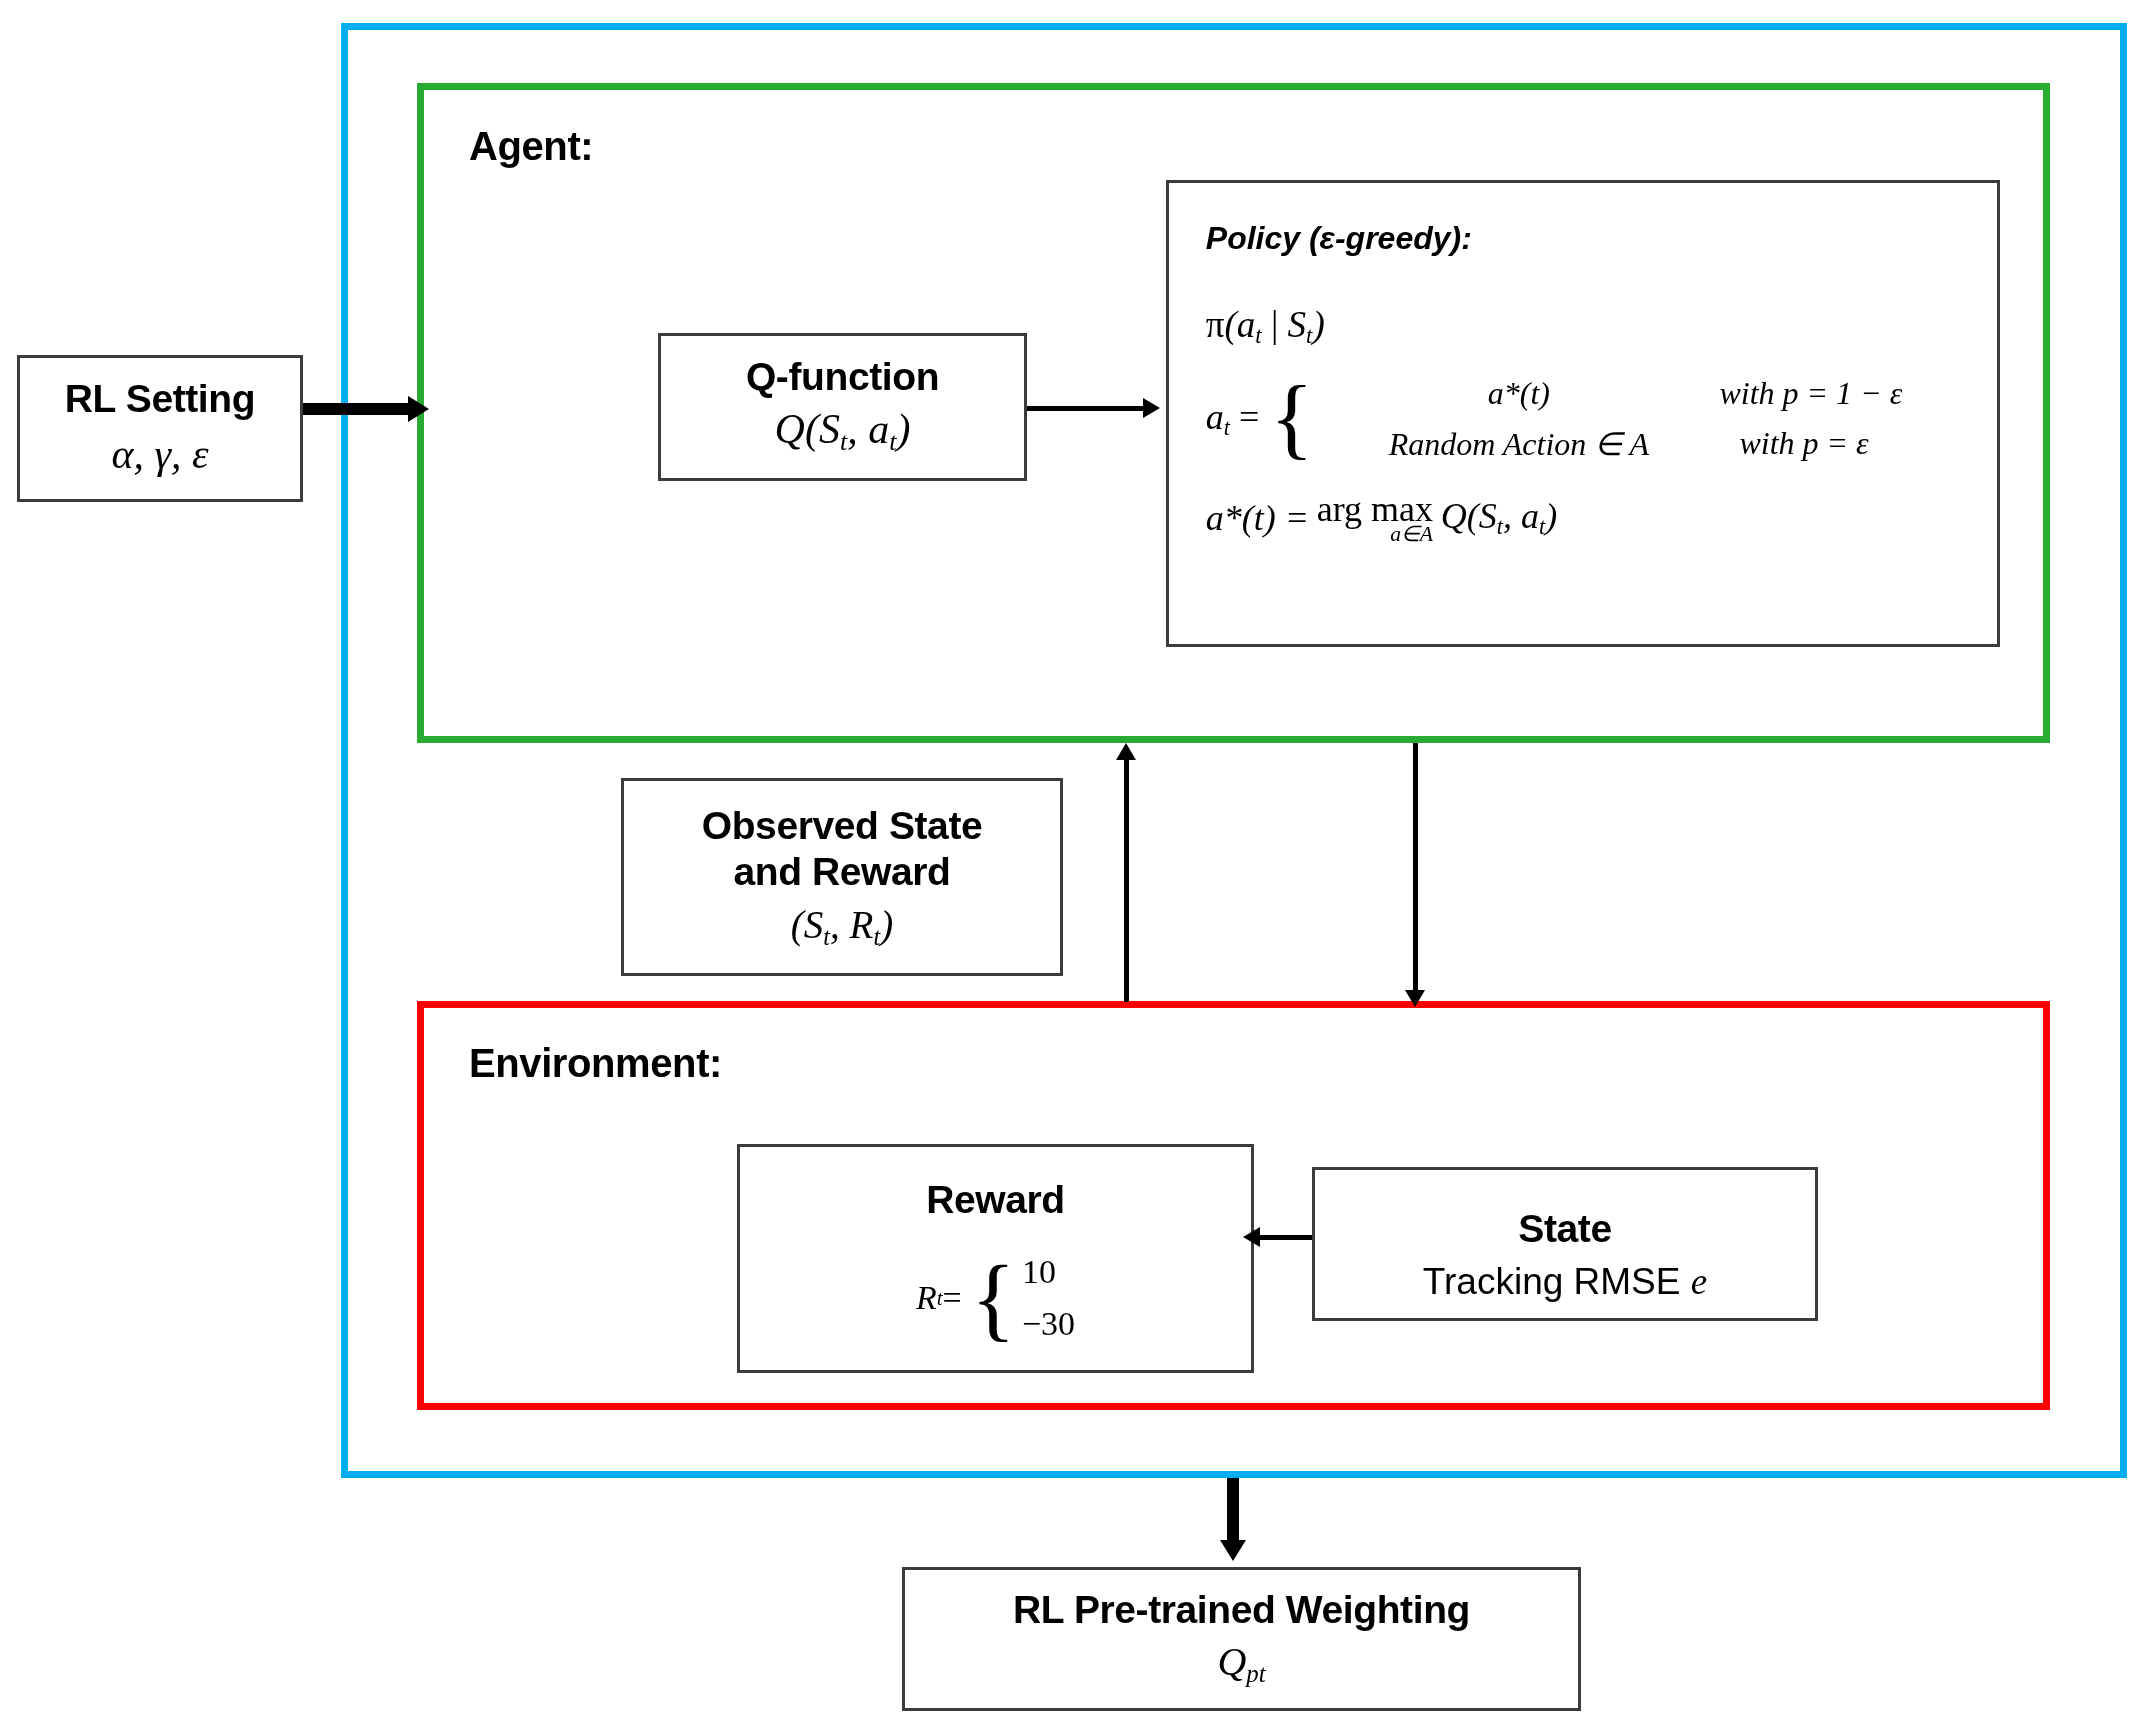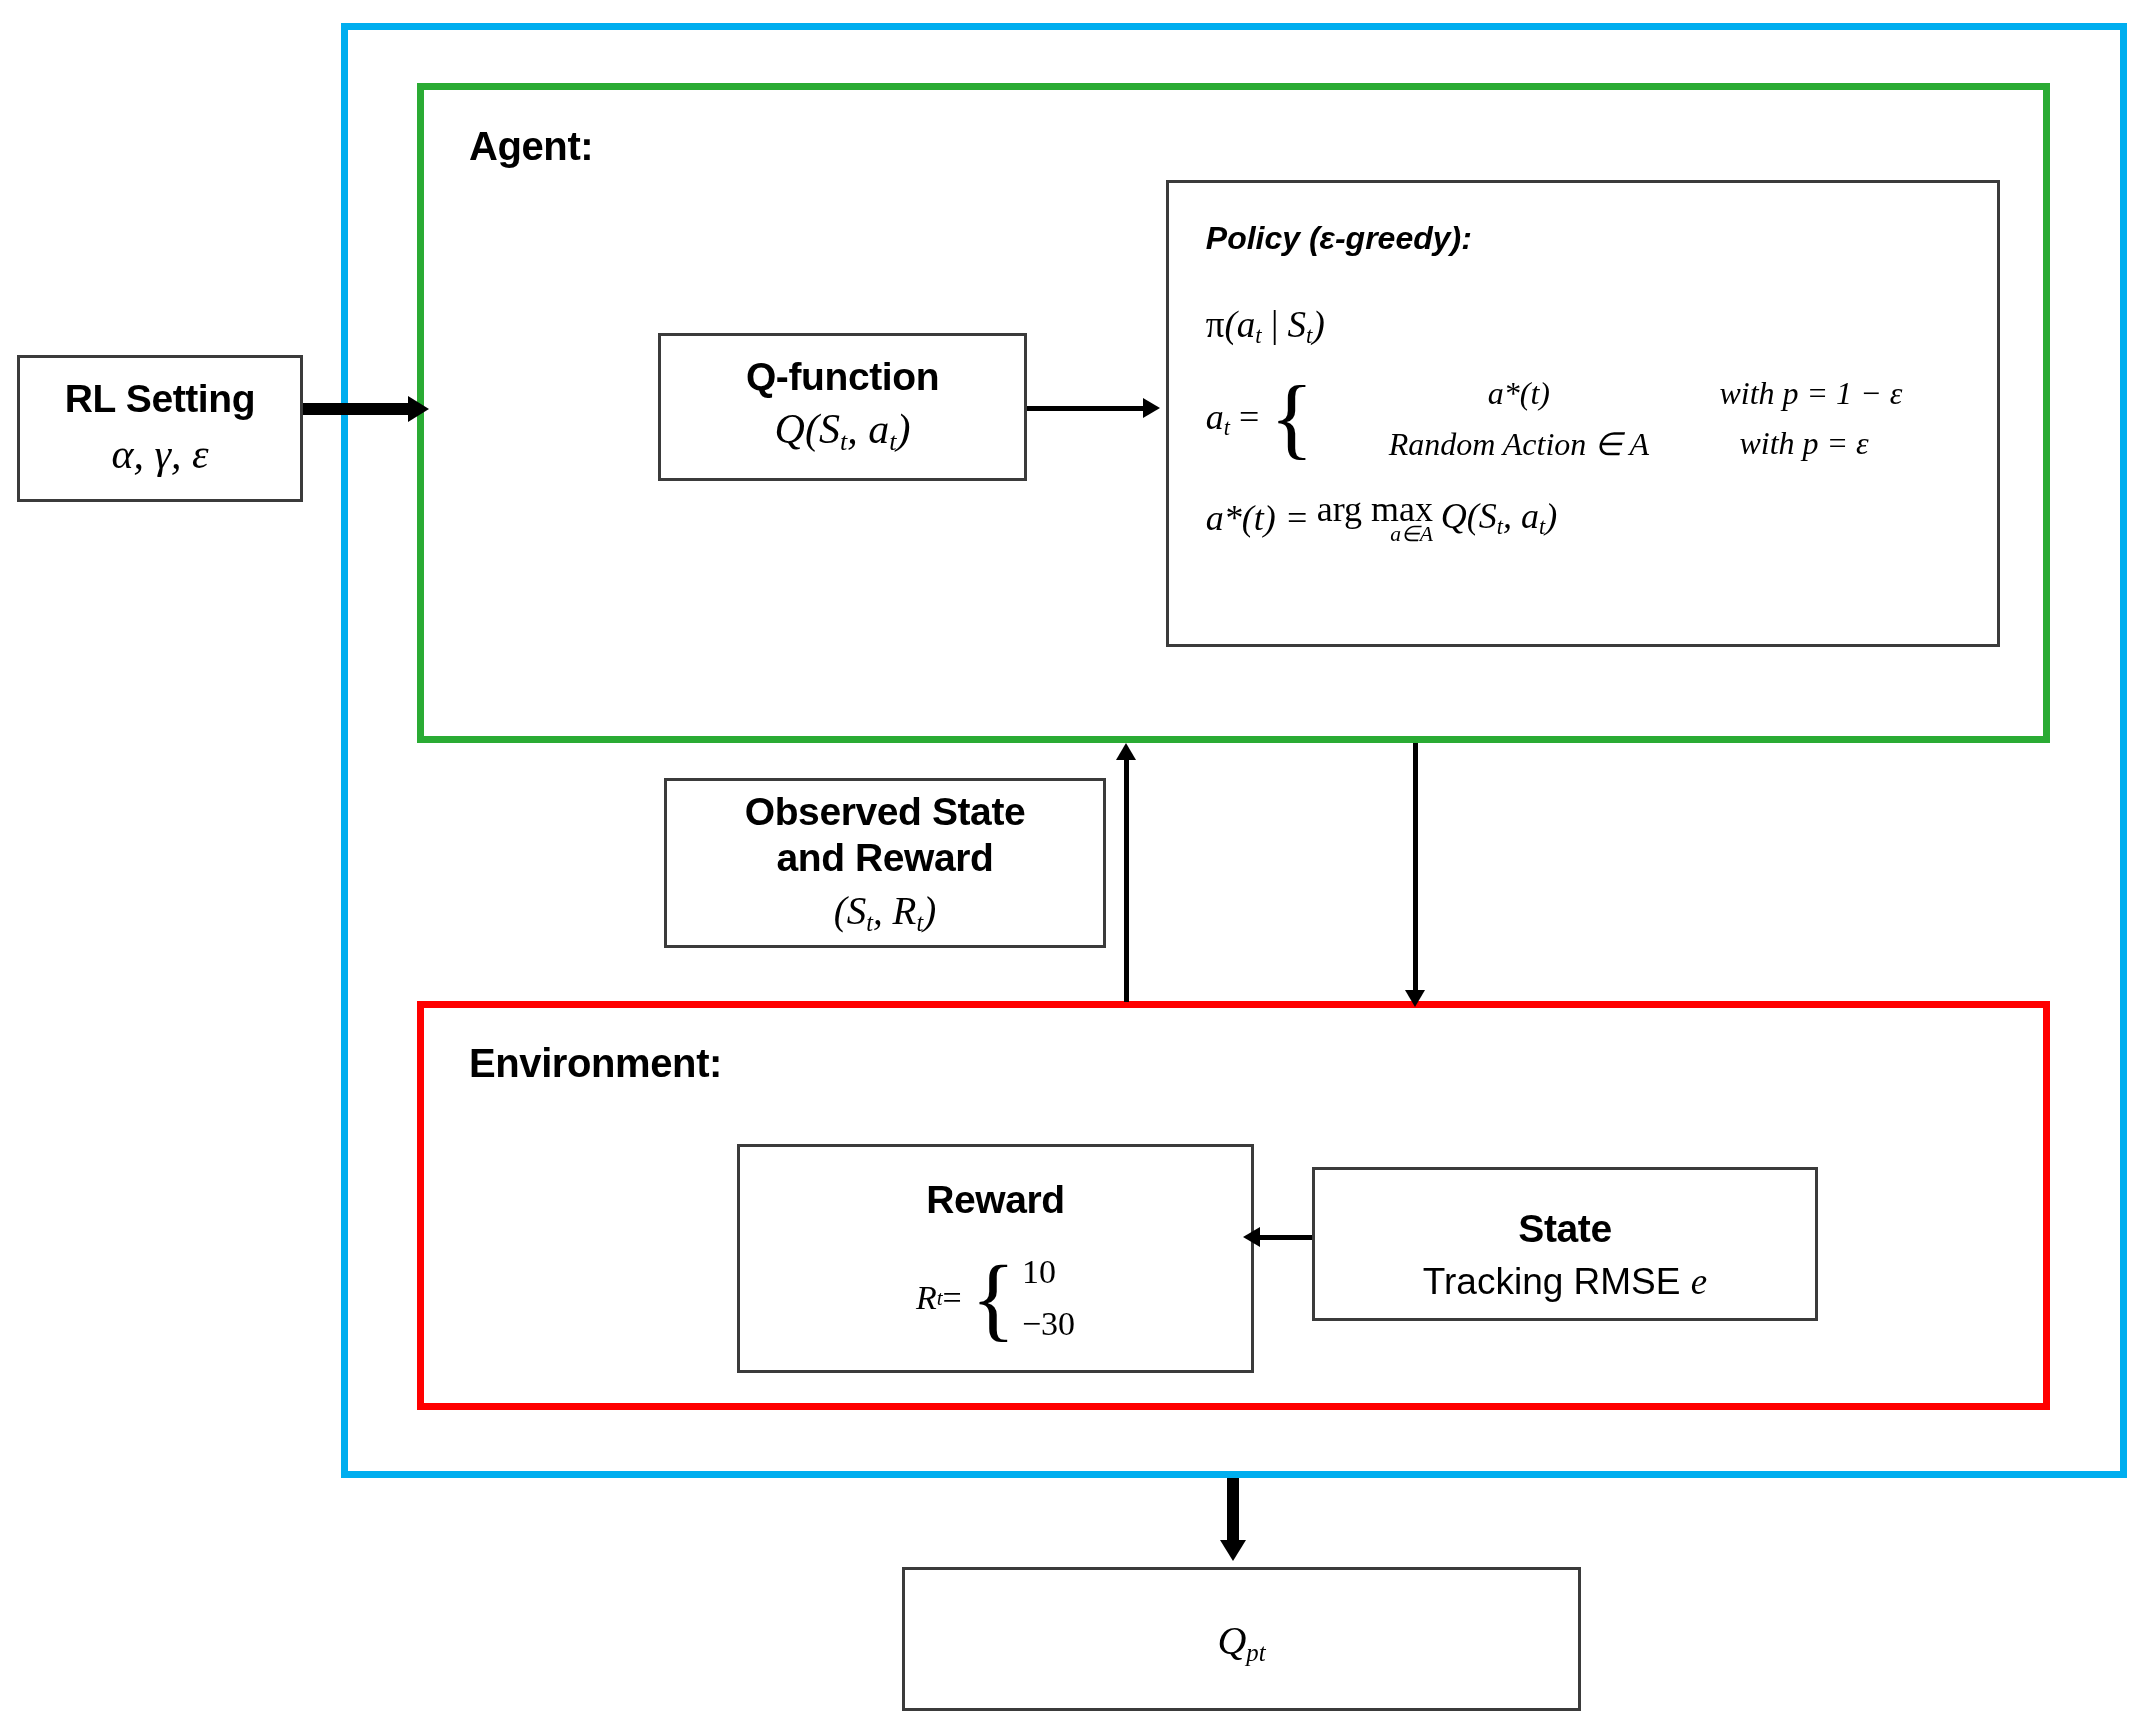--- a/index.html
+++ b/index.html
@@ -129,21 +129,21 @@
     <div class="policy-line" style="font-size:36px;margin:28px 0 0 10.8px;display:flex;align-items:center;">
       <span>a*(t) = </span>
       <span class="argmax mathup" style="margin:0 7.7px;">
         <span>arg max</span>
         <span class="sm">a∈A</span>
       </span>
       <span>Q(S<sub>t</sub>, a<sub>t</sub>)</span>
     </div>
   </div>
 
-  <div class="box" style="left:664px;top:778px;width:442px;height:170px;">
+  <div class="box" style="left:621px;top:778px;width:442px;height:198px;">
     <div class="ttl" style="font-size:39px;line-height:1.18;">Observed State</div>
     <div class="ttl" style="font-size:39px;line-height:1.18;">and Reward</div>
     <div class="math" style="font-size:39px;margin-top:7.7px;">(S<sub>t</sub>, R<sub>t</sub>)</div>
   </div>
 
   <div class="arrow-line" style="left:1124px;top:753px;width:5.4px;height:249px;"></div>
   <div class="arrow-head ah-up-sm" style="left:1116px;top:743px;"></div>
 
   <div class="arrow-line" style="left:1413px;top:743px;width:5.4px;height:249px;"></div>
   <div class="arrow-head ah-down-sm" style="left:1405px;top:990px;"></div>
@@ -170,19 +170,20 @@
     <div class="ttl" style="font-size:39px;line-height:1.05;margin-top:24px;">State</div>
     <div style="font-size:37px;margin-top:9.3px;color:#000;font-family:'Liberation Sans',sans-serif;">
       <span>Tracking RMSE </span><span class="math" style="font-size:37px;">e</span>
     </div>
   </div>
 
   <div class="arrow-line" style="left:1227px;top:1478px;width:12.4px;height:66px;"></div>
   <div class="arrow-head ah-down" style="left:1220px;top:1540px;"></div>
 
   <div class="box" style="left:902px;top:1567px;width:679px;height:144px;">
+    <div class="ttl" style="font-size:39px;line-height:1.05;">RL Pre-trained Weighting</div>
     <div class="math" style="font-size:40px;margin-top:6.2px;">
       <span>Q</span><sub>pt</sub>
     </div>
   </div>
 
 </div>
 
 
 </body></html>

